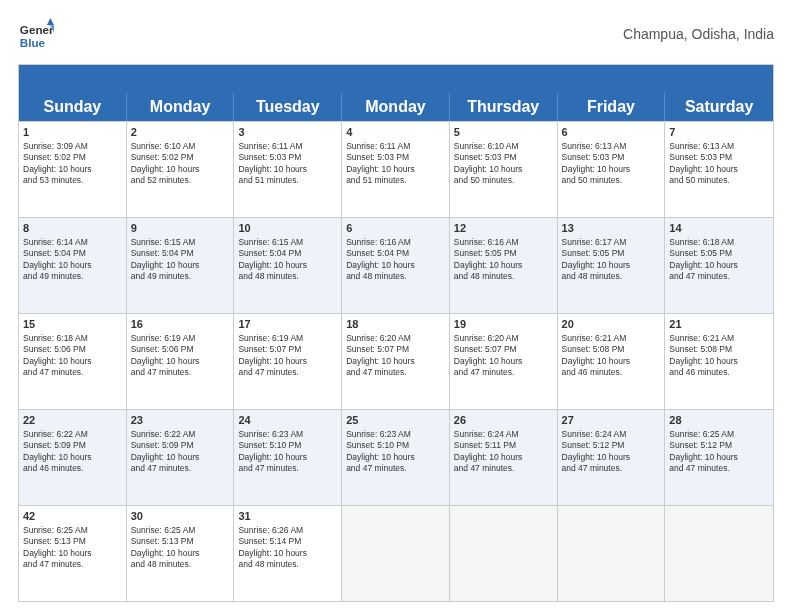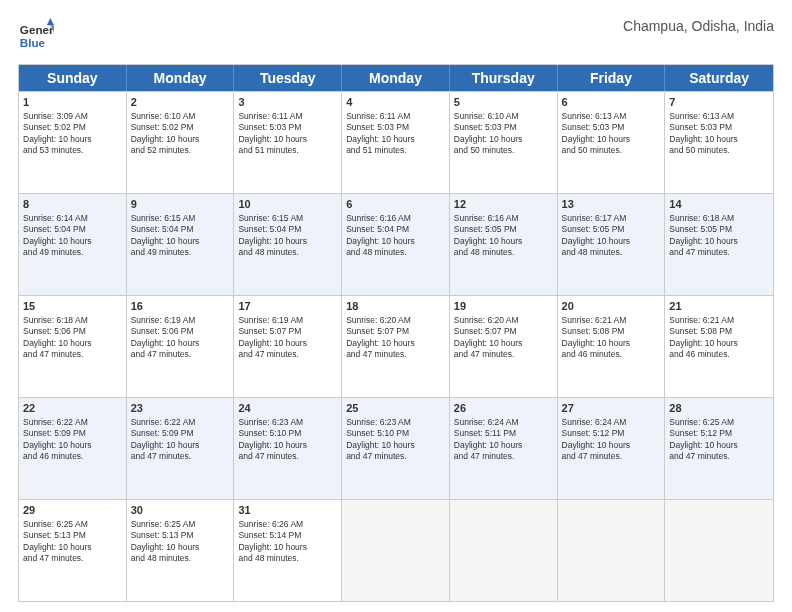--- a/index.html
+++ b/index.html
@@ -37,39 +37,41 @@
     }
     .month-title {
       font-size: 32px;
       font-weight: bold;
       color: #333;
       line-height: 1.1;
     }
     .location {
       font-size: 14px;
       color: #555;
+      margin-top: 8px;
     }
     .calendar {
       flex: 1;
       display: flex;
       flex-direction: column;
       border: 1px solid #ccc;
     }
     .cal-header {
       display: grid;
       grid-template-columns: repeat(7, 1fr);
       background: #2e6db4;
     }
     .cal-header-cell {
       color: #fff;
-      font-size: 14px;
+      font-size: 16px;
       font-weight: bold;
       padding: 5px 4px;
       text-align: center;
       border-right: 1px solid #5590cc;
+      margin-top: 28px;
     }
     .cal-header-cell:last-child { border-right: none; }
     .cal-body {
       flex: 1;
       display: flex;
       flex-direction: column;
     }
     .cal-row {
       display: grid;
       grid-template-columns: repeat(7, 1fr);
@@ -240,21 +242,21 @@
           <div class="cal-cell"><span class="day-num">27</span><span style="white-space: pre-line;">Sunrise: 6:24 AM
 Sunset: 5:12 PM
 Daylight: 10 hours
 and 47 minutes.</span></div>
           <div class="cal-cell"><span class="day-num">28</span><span style="white-space: pre-line;">Sunrise: 6:25 AM
 Sunset: 5:12 PM
 Daylight: 10 hours
 and 47 minutes.</span></div>
         </div>
         <div class="cal-row">
-          <div class="cal-cell"><span class="day-num">29</span><span style="white-space: pre-line;">Sunrise: 6:25 AM
+          <div class="cal-cell"><span class="day-num">42</span><span style="white-space: pre-line;">Sunrise: 6:25 AM
 Sunset: 5:13 PM
 Daylight: 10 hours
 and 47 minutes.</span></div>
           <div class="cal-cell"><span class="day-num">30</span><span style="white-space: pre-line;">Sunrise: 6:25 AM
 Sunset: 5:13 PM
 Daylight: 10 hours
 and 48 minutes.</span></div>
           <div class="cal-cell"><span class="day-num">31</span><span style="white-space: pre-line;">Sunrise: 6:26 AM
 Sunset: 5:14 PM
 Daylight: 10 hours

